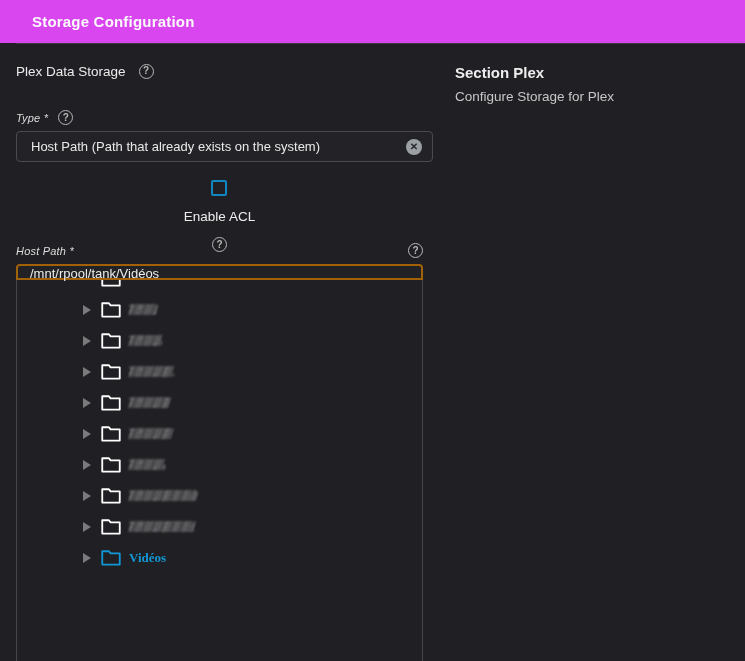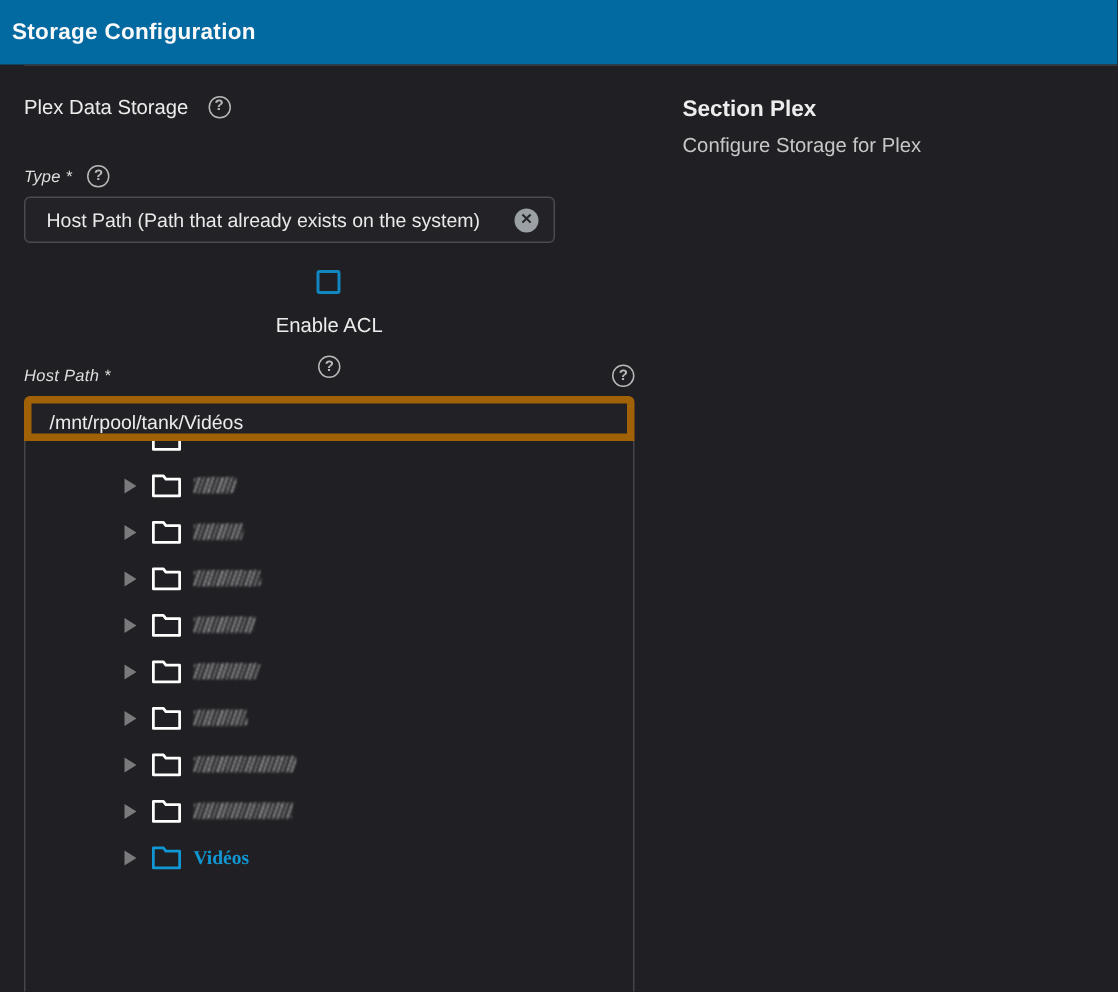--- a/index.html
+++ b/index.html
@@ -6,23 +6,23 @@
   html, body {
     width: 745px; height: 661px;
     background: #201f23;
     font-family: "Liberation Sans", sans-serif;
     color: #e8e8e8;
     overflow: hidden;
     position: relative;
   }
   .header {
     height: 43px;
-    background: #0369a1;
+    background: #d946ef;
     display: flex; align-items: center;
-    padding-left: 8px;
+    padding-left: 32px;
   }
   .header-title {
     font-size: 15px; font-weight: 600; color: #fafafa; letter-spacing: .2px;
   }
   .header-divider {
     position: absolute; left: 16px; right: 0; top: 43px; height: 1px;
     background: #3b3a3e;
   }
   .form-col {
     position: absolute; left: 16px; top: 40px; width: 407px;
@@ -40,21 +40,21 @@
     display: inline-flex; align-items: center; justify-content: center;
     flex: 0 0 auto; line-height: 1;
   }
   .small-label-row {
     display: flex; align-items: center; gap: 10px; height: 15px;
   }
   .small-label { font-size: 11px; color: #dedede; letter-spacing: .2px; font-style: italic; }
   .type-label-row { margin-top: 31px; }
   .select-box {
     margin-top: 6px;
-    width: 354px; height: 31px;
+    width: 417px; height: 31px;
     background: #232226;
     border: 1px solid #4b4a4f;
     border-radius: 4px;
     display: flex; align-items: center;
     padding: 0 10px 0 14px;
     cursor: pointer;
   }
   .select-value { font-size: 13px; color: #e9e9e9; flex: 1 1 auto; white-space: nowrap; overflow: hidden; }
   .clear-icon {
     width: 16px; height: 16px; border-radius: 50%;
@@ -74,25 +74,25 @@
   .checkbox {
     width: 16px; height: 16px;
     border: 2px solid #1286c0; border-radius: 2px;
     background: transparent;
     flex: 0 0 auto; cursor: pointer; margin-right: 1px;
   }
   .checkbox-label { font-size: 13.5px; color: #ececec; cursor: pointer; }
   .hostpath-label-row { margin-top: 45px; justify-content: space-between; }
   .text-input {
     margin-top: 6px;
-    width: 407px; height: 30px;
+    width: 407px; height: 16px;
     background: #222125;
-    border: 5px solid #a16207;
+    border: 2px solid #a16207;
     border-radius: 4px 4px 0 0;
-    display: flex; align-items: flex-end;
+    display: flex; align-items: flex-start;
     padding: 0 12px;
     position: relative; z-index: 2;
   }
   .text-input-value { font-size: 13px; color: #ececec; }
   .tree-panel {
     margin-top: -1px;
     width: 407px; height: 383px;
     border: 1px solid #46454a;
     background: #201f23;
     overflow: hidden;

